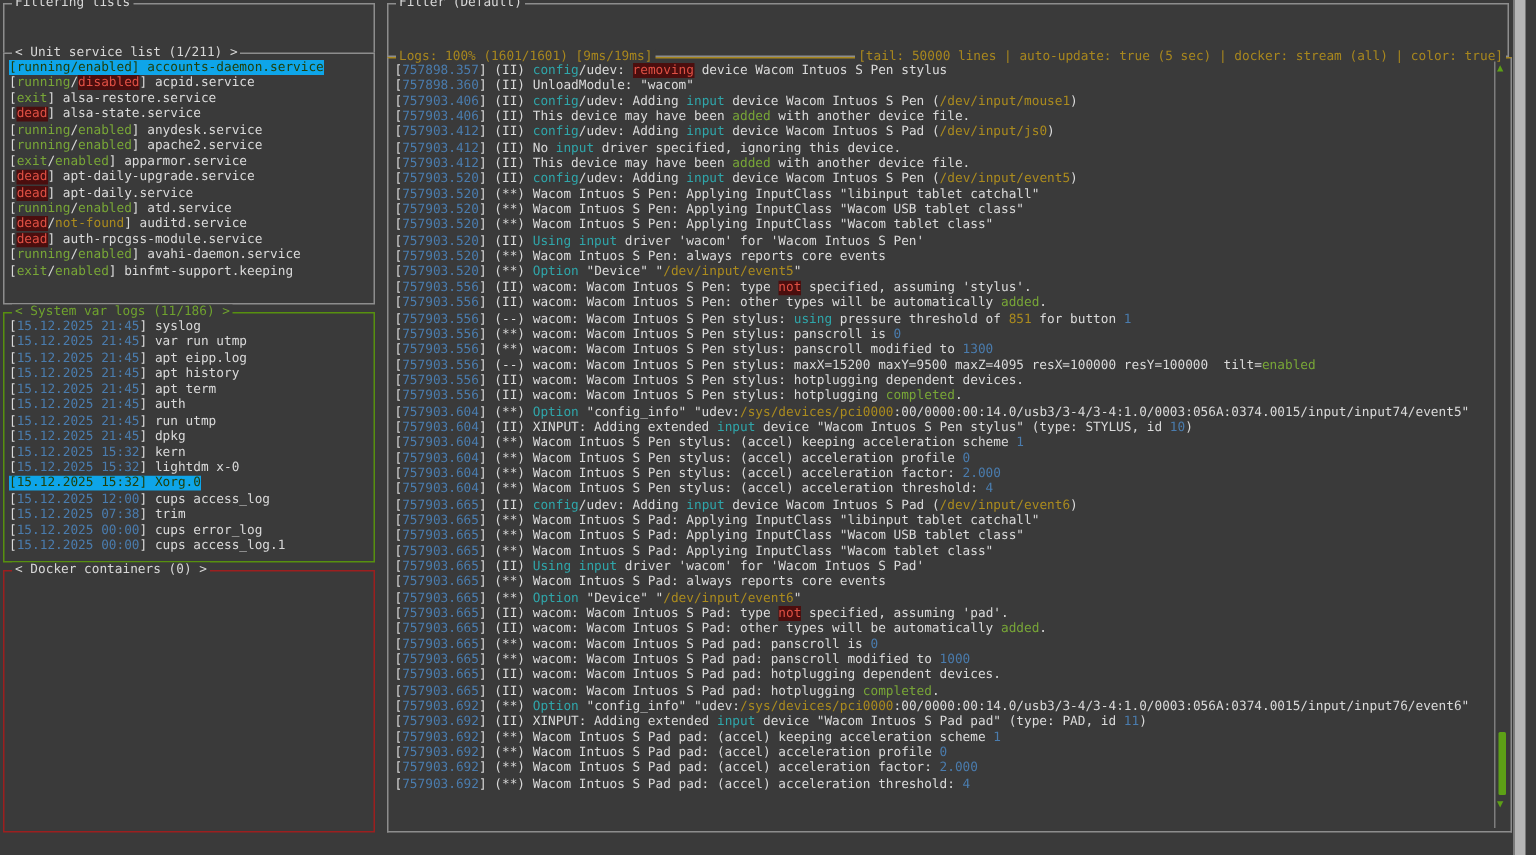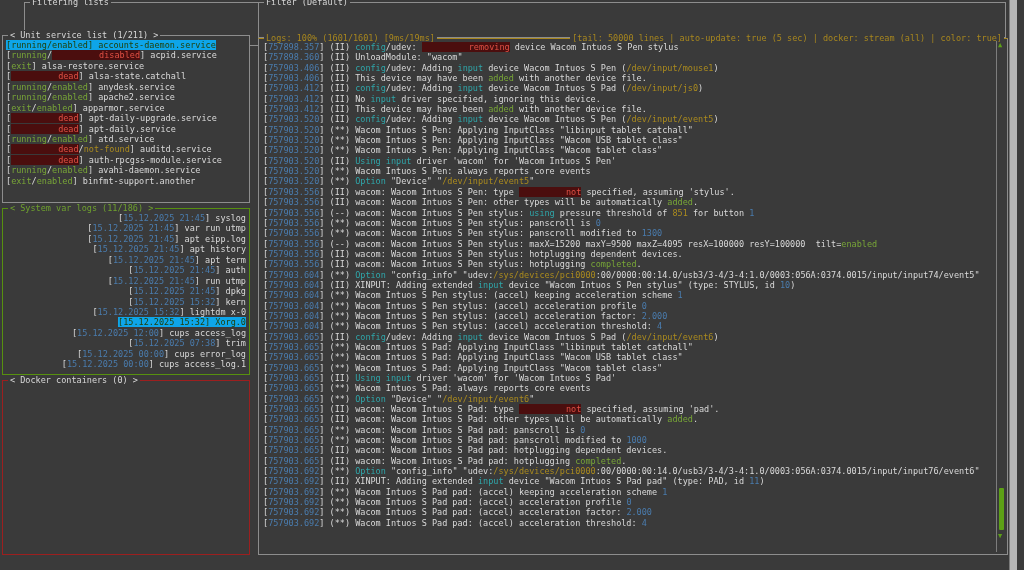--- a/index.html
+++ b/index.html
@@ -25,62 +25,62 @@
   .list { position:absolute; left:3px; right:3px; top:4px; }
   .row { white-space:pre; height:10.45px; line-height:10.45px; overflow:hidden; }
   .loglines { position:absolute; left:4px; right:14px; top:3px; }
   .loglines .row { height:10.35px; line-height:10.35px; }
   
   .d { color:#dadada; }
   .b { color:#4a7cae; }
   .c { color:#2fa6aa; }
   .g { color:#78a637; }
   .y { color:#ab8b1e; }
-  .r { color:#e05044; background:#4b0e0e;padding-left:47px; }
+  .r { color:#e05044; background:#4b0e0e; }
   .sel .inner { background:#0ea5e9; }
   .sel .inner span { color:#21400a !important; background:transparent !important; }
   
   .logscroll { position:absolute; top:2px; bottom:2px; right:2px; width:9px; border-left:1px solid #7d7d7d; }
   .logscroll .arrow { position:absolute; left:1px; width:8px; font-size:7px; line-height:7px; color:#5da016; }
   .logscroll .up { top:1px; }
   .logscroll .down { bottom:12px; }
   .logscroll .thumb { position:absolute; left:2px; width:5px; bottom:22px; height:42px; background:#5da016; border-radius:1px; }
   
   .termscroll { position:absolute; top:0; left:1009px; width:8px; height:570px; background:#b5b5b5; border-left:1px solid #7a7a7a; }
 </style>
 </head>
 <body>
 
 <div class="app">
 
-  <div class="tbox" style="left:2px; top:2px; width:248px; height:44px;margin-left:22px;">
+  <div class="tbox" style="left:2px; top:2px; width:248px; height:44px;">
     <span class="boxtitle">Filtering lists</span>
   </div>
 
   <div class="tbox" style="left:2px; top:35px; width:248px; height:168px;">
     <span class="boxtitle">&lt; Unit service list (1/211) &gt;</span>
     <div class="list">
         <div class="row sel"><span class="inner"><span class="d">[</span><span class="g">running</span><span class="d">/</span><span class="g">enabled</span><span class="d">] accounts-daemon.service</span></span></div>
         <div class="row"><span class="inner"><span class="d">[</span><span class="g">running</span><span class="d">/</span><span class="r">disabled</span><span class="d">] acpid.service</span></span></div>
         <div class="row"><span class="inner"><span class="d">[</span><span class="g">exit</span><span class="d">] alsa-restore.service</span></span></div>
-        <div class="row"><span class="inner"><span class="d">[</span><span class="r">dead</span><span class="d">] alsa-state.catchall</span></span></div>
+        <div class="row"><span class="inner"><span class="d">[</span><span class="r">dead</span><span class="d">] alsa-state.service</span></span></div>
         <div class="row"><span class="inner"><span class="d">[</span><span class="g">running</span><span class="d">/</span><span class="g">enabled</span><span class="d">] anydesk.service</span></span></div>
         <div class="row"><span class="inner"><span class="d">[</span><span class="g">running</span><span class="d">/</span><span class="g">enabled</span><span class="d">] apache2.service</span></span></div>
         <div class="row"><span class="inner"><span class="d">[</span><span class="g">exit</span><span class="d">/</span><span class="g">enabled</span><span class="d">] apparmor.service</span></span></div>
         <div class="row"><span class="inner"><span class="d">[</span><span class="r">dead</span><span class="d">] apt-daily-upgrade.service</span></span></div>
         <div class="row"><span class="inner"><span class="d">[</span><span class="r">dead</span><span class="d">] apt-daily.service</span></span></div>
         <div class="row"><span class="inner"><span class="d">[</span><span class="g">running</span><span class="d">/</span><span class="g">enabled</span><span class="d">] atd.service</span></span></div>
         <div class="row"><span class="inner"><span class="d">[</span><span class="r">dead</span><span class="d">/</span><span class="y">not-found</span><span class="d">] auditd.service</span></span></div>
         <div class="row"><span class="inner"><span class="d">[</span><span class="r">dead</span><span class="d">] auth-rpcgss-module.service</span></span></div>
         <div class="row"><span class="inner"><span class="d">[</span><span class="g">running</span><span class="d">/</span><span class="g">enabled</span><span class="d">] avahi-daemon.service</span></span></div>
-        <div class="row"><span class="inner"><span class="d">[</span><span class="g">exit</span><span class="d">/</span><span class="g">enabled</span><span class="d">] binfmt-support.another</span></span></div>
+        <div class="row"><span class="inner"><span class="d">[</span><span class="g">exit</span><span class="d">/</span><span class="g">enabled</span><span class="d">] binfmt-support.keeping</span></span></div>
       </div>
   </div>
 
-  <div class="tbox green-border" style="left:2px; top:208px; width:248px; height:167px;text-align:right;">
+  <div class="tbox green-border" style="left:2px; top:208px; width:248px; height:167px;">
     <span class="boxtitle green">&lt; System var logs (11/186) &gt;</span>
     <div class="list">
         <div class="row"><span class="inner"><span class="d">[</span><span class="b">15.12.2025 21:45</span><span class="d">] syslog</span></span></div>
         <div class="row"><span class="inner"><span class="d">[</span><span class="b">15.12.2025 21:45</span><span class="d">] var run utmp</span></span></div>
         <div class="row"><span class="inner"><span class="d">[</span><span class="b">15.12.2025 21:45</span><span class="d">] apt eipp.log</span></span></div>
         <div class="row"><span class="inner"><span class="d">[</span><span class="b">15.12.2025 21:45</span><span class="d">] apt history</span></span></div>
         <div class="row"><span class="inner"><span class="d">[</span><span class="b">15.12.2025 21:45</span><span class="d">] apt term</span></span></div>
         <div class="row"><span class="inner"><span class="d">[</span><span class="b">15.12.2025 21:45</span><span class="d">] auth</span></span></div>
         <div class="row"><span class="inner"><span class="d">[</span><span class="b">15.12.2025 21:45</span><span class="d">] run utmp</span></span></div>
         <div class="row"><span class="inner"><span class="d">[</span><span class="b">15.12.2025 21:45</span><span class="d">] dpkg</span></span></div>

